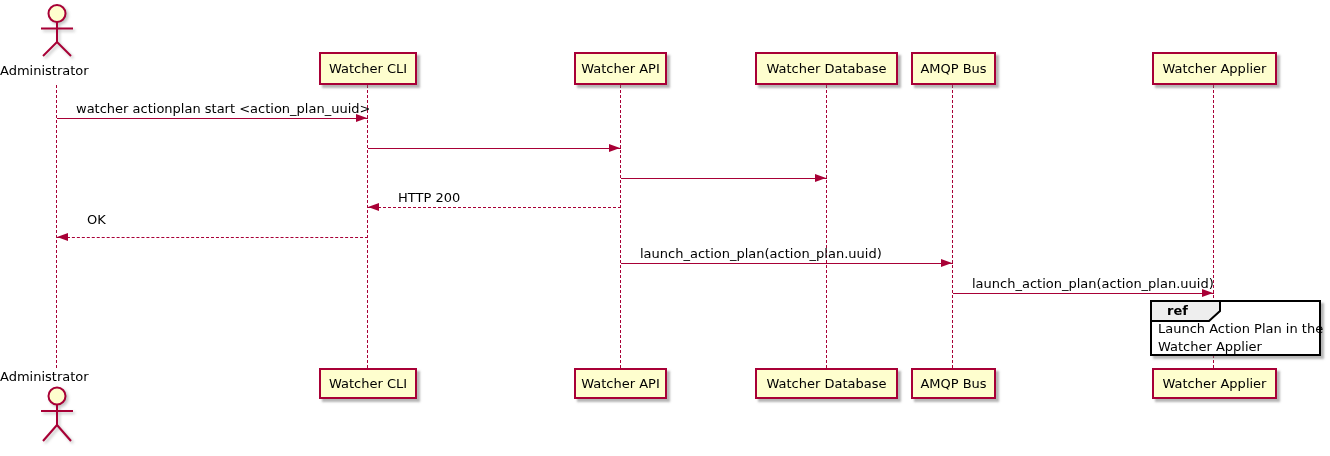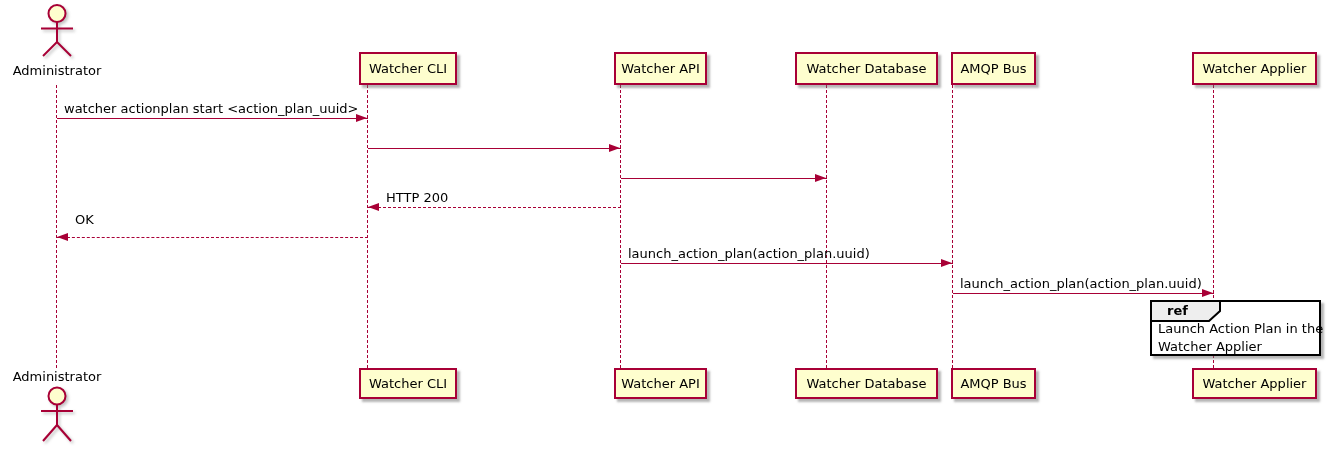--- a/index.html
+++ b/index.html
@@ -20,33 +20,33 @@
   .lifeline{
     position:absolute;top:85px;height:283px;width:0;
     border-left:1px dashed var(--lifeline);
   }
   .pbox{
     position:absolute;box-sizing:border-box;height:33px;
     background:var(--participant-fill);
     border:2px solid var(--participant-border);
     box-shadow:3px 3px 2px rgba(110,110,110,.5);
     display:flex;align-items:center;justify-content:center;
-    font-size:13px;white-space:nowrap;margin-left:40px;
+    font-size:13px;white-space:nowrap;
   }
   .pbox.bottom{height:31px;}
   .actor-label{
-    position:absolute;width:114px;text-align:center;font-size:13px;white-space:nowrap;
+    position:absolute;width:114px;text-align:left;font-size:13px;white-space:nowrap;
   }
   .actor-svg{position:absolute;filter:drop-shadow(2.5px 2.5px 1.5px rgba(120,120,120,.45));}
   .msg-line{position:absolute;height:0;border-top:1px solid var(--accent);}
   .msg-line.dashed{border-top-style:dashed;}
   .ah{position:absolute;width:0;height:0;border-top:4px solid transparent;border-bottom:4px solid transparent;}
   .ah.right{border-left:11px solid var(--accent);}
   .ah.left{border-right:11px solid var(--accent);}
-  .msg-label{position:absolute;font-size:13px;white-space:nowrap;line-height:15px;}
+  .msg-label{position:absolute;font-size:13px;white-space:nowrap;line-height:15px;margin-left:12px;}
   .refbox{
     position:absolute;left:1150px;top:300px;width:171px;height:56px;box-sizing:border-box;
     background:var(--ref-fill);border:2px solid var(--ref-border);
     box-shadow:3px 3px 2px rgba(110,110,110,.5);
   }
   .ref-tag-svg{position:absolute;left:-2px;top:-2px;}
   .ref-tag-label{
     position:absolute;left:15px;top:1px;font-size:13px;font-weight:bold;white-space:nowrap;
   }
   .ref-body{position:absolute;left:6px;top:18px;font-size:13px;line-height:17.5px;white-space:nowrap;}

